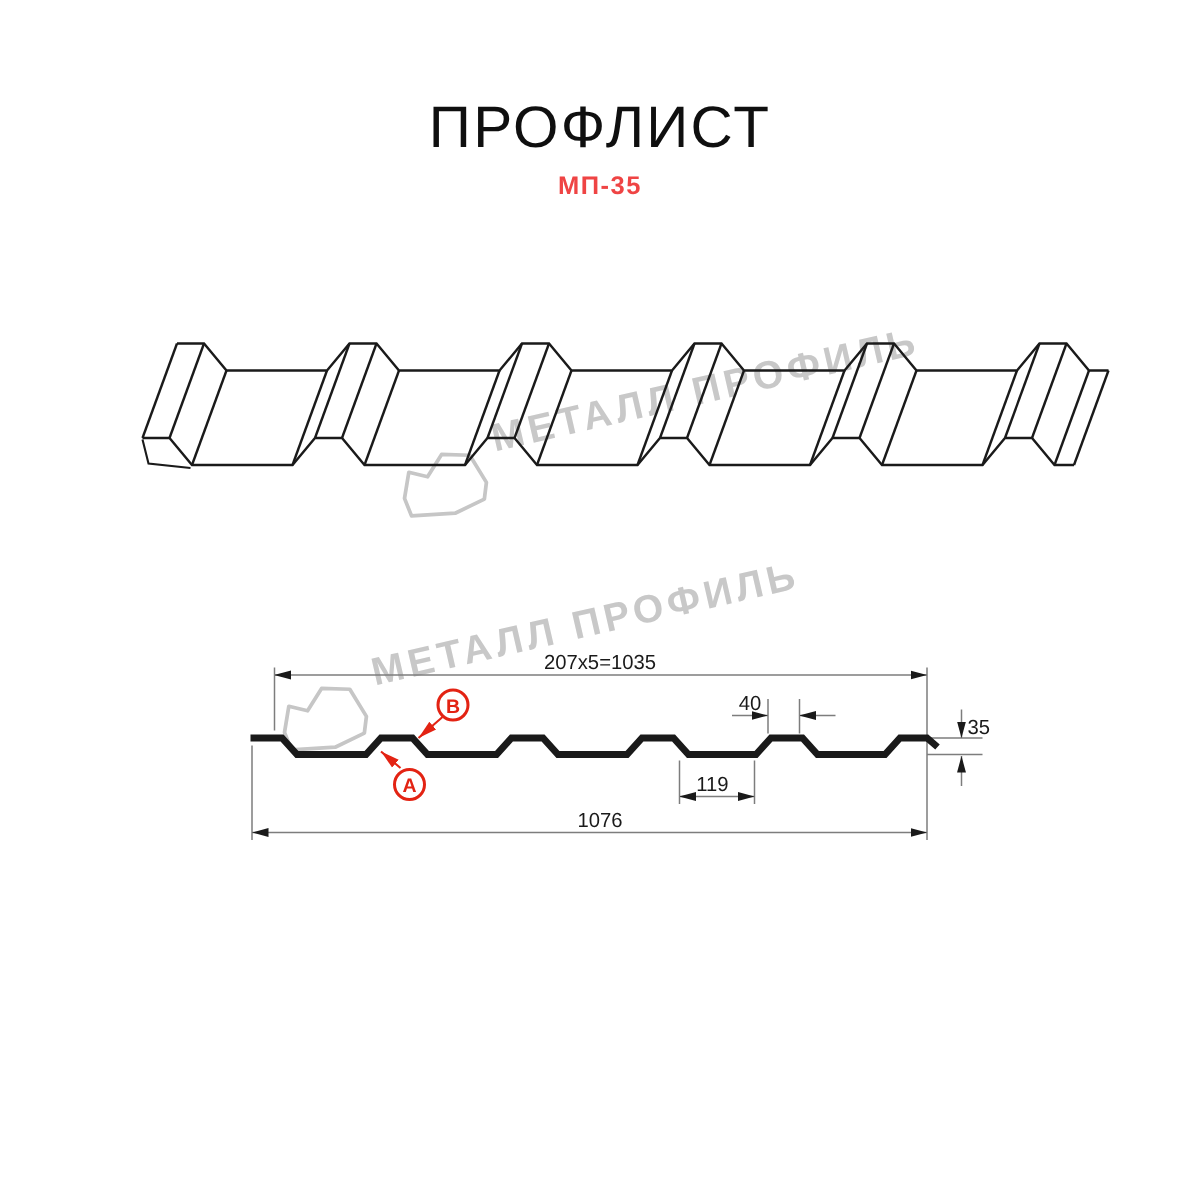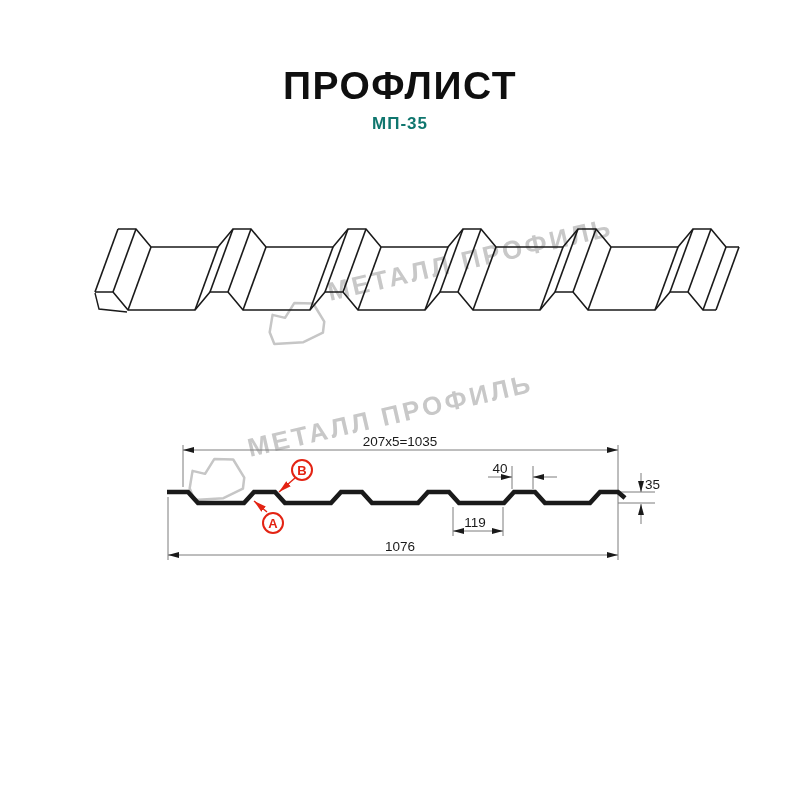--- a/index.html
+++ b/index.html
@@ -2,25 +2,25 @@
 <html><head>
 <meta charset="utf-8">
 <style>
   html,body{margin:0;padding:0;background:#ffffff;}
   .page{
     position:relative;width:800px;height:800px;background:#ffffff;
     overflow:hidden;font-family:"Liberation Sans",sans-serif;
   }
   .title{
     position:absolute;top:64px;left:0;width:800px;text-align:center;
-    font-size:39px;font-weight:700;letter-spacing:1.5px;color:#0f0f0f;margin:0;
+    font-size:39px;font-weight:400;letter-spacing:1.5px;color:#0f0f0f;margin:0;
   }
   .subtitle{
     position:absolute;top:114px;left:0;width:800px;text-align:center;
-    font-size:17px;font-weight:600;letter-spacing:1px;color:#0f766e;
+    font-size:17px;font-weight:600;letter-spacing:1px;color:#ef4444;
   }
   .footer-note{
     position:absolute;top:703px;left:0;width:800px;text-align:center;
     font-size:20px;font-weight:600;letter-spacing:.4px;color:#1a1a1a;
   }
   .watermark{
     position:absolute;display:flex;align-items:flex-start;gap:7px;
     z-index:1;pointer-events:none;
   }
   .watermark .wm-text{

